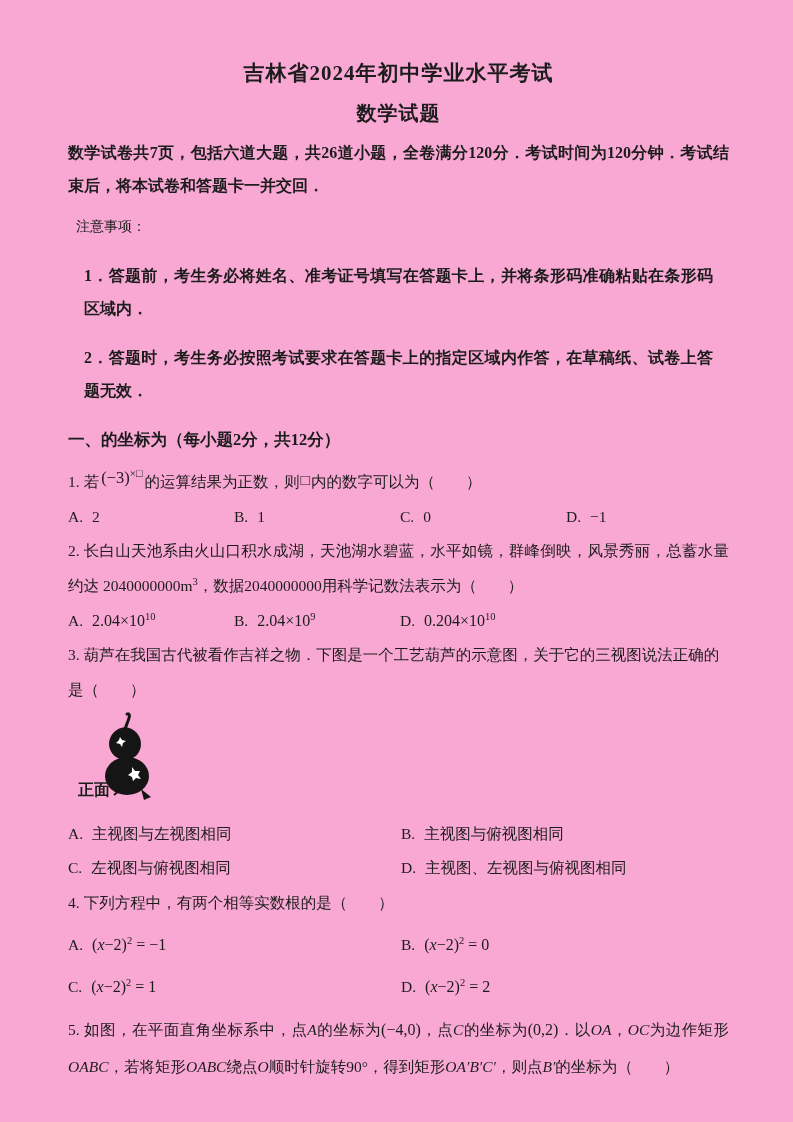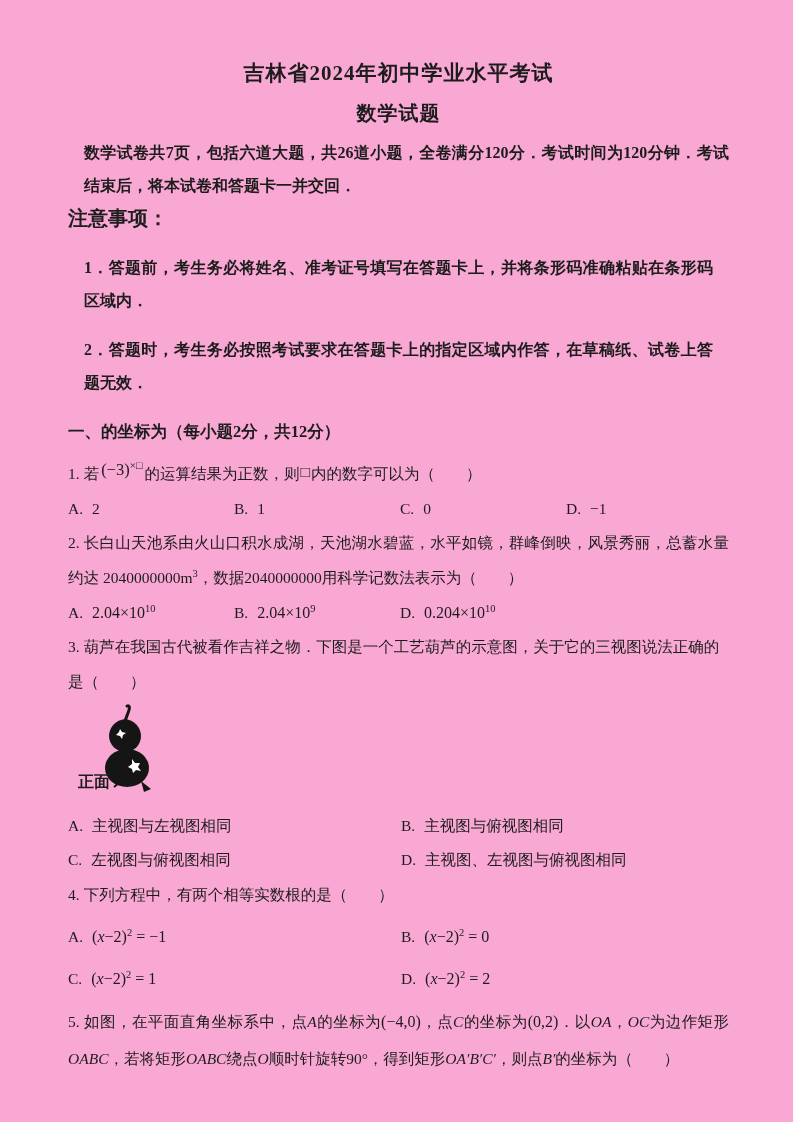--- a/index.html
+++ b/index.html
@@ -26,30 +26,30 @@
   }
   .subtitle {
     margin: 12px 0 0 0;
     font-size: 20px;
     line-height: 26px;
     text-align: center;
     font-weight: bold;
     letter-spacing: 1px;
   }
   .intro {
-    margin: 10px 0 0 16px;
+    margin: 10px 0 0 0;
     font-weight: bold;
     font-size: 16px;
     line-height: 33px;
     text-align: justify;
   }
   .notes-heading {
-    margin: 0;
-    font-weight: bold;
-    font-size: 20px;
+    margin: 8px;
+    font-weight: normal;
+    font-size: 14px;
     line-height: 33px;
   }
   .note {
     margin: 16px;
     font-weight: bold;
     font-size: 16px;
     line-height: 33px;
     text-align: justify;
   }
   .section-heading {

